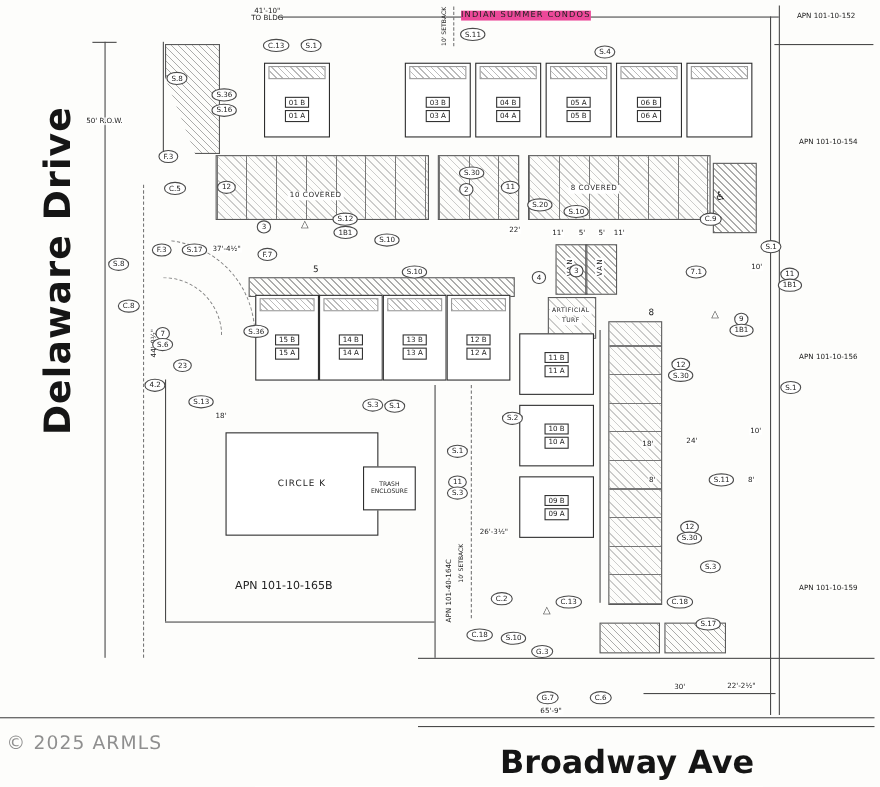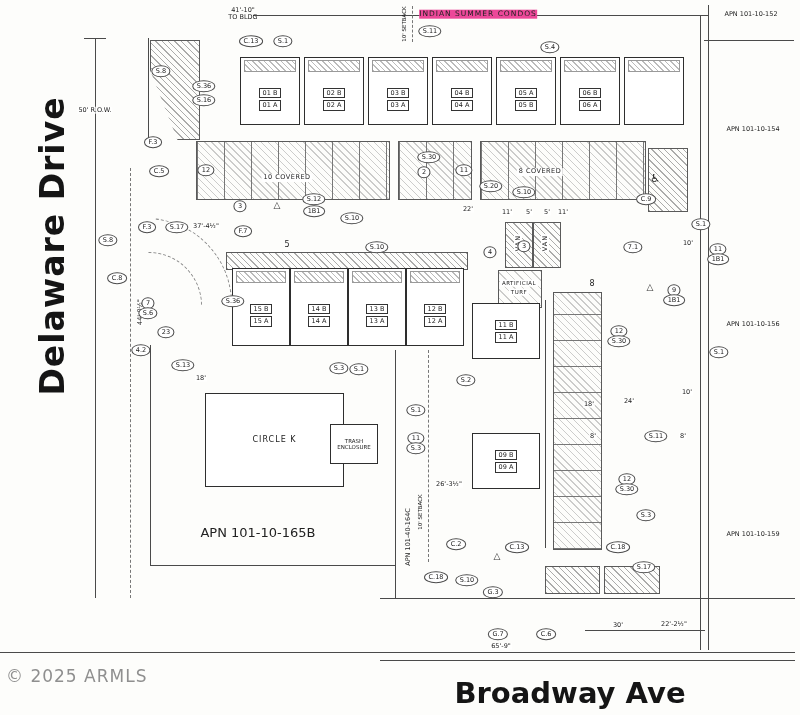--- a/index.html
+++ b/index.html
@@ -86,27 +86,20 @@
   <div class="hatch" style="left:545px;top:566px;width:53px;height:26px"></div>
   <div class="hatch" style="left:604px;top:566px;width:54px;height:26px"></div>
 
   <div class="unit" style="left:240px;top:57px;width:58px;height:66px">
       <div class="porch"></div>
       <div class="tags">
         <span class="tag">01 B</span>
         <span class="tag">01 A</span>
       </div>
     </div>
-  <div class="unit" style="left:304px;top:57px;width:58px;height:66px">
-      <div class="porch"></div>
-      <div class="tags">
-        <span class="tag">02 B</span>
-        <span class="tag">02 A</span>
-      </div>
-    </div>
   <div class="unit" style="left:368px;top:57px;width:58px;height:66px">
       <div class="porch"></div>
       <div class="tags">
         <span class="tag">03 B</span>
         <span class="tag">03 A</span>
       </div>
     </div>
   <div class="unit" style="left:432px;top:57px;width:58px;height:66px">
       <div class="porch"></div>
       <div class="tags">
@@ -158,20 +151,26 @@
       <div class="tags">
         <span class="tag">12 B</span>
         <span class="tag">12 A</span>
       </div>
     </div>
 
   <div class="unit" style="left:472px;top:303px;width:66px;height:54px">
       <div class="tags">
         <span class="tag">11 B</span>
         <span class="tag">11 A</span>
+      </div>
+    </div>
+  <div class="unit" style="left:472px;top:368px;width:66px;height:54px">
+      <div class="tags">
+        <span class="tag">10 B</span>
+        <span class="tag">10 A</span>
       </div>
     </div>
   <div class="unit" style="left:472px;top:433px;width:66px;height:54px">
       <div class="tags">
         <span class="tag">09 B</span>
         <span class="tag">09 A</span>
       </div>
     </div>
 
   <div class="unit" style="left:205px;top:393px;width:137px;height:92px">
@@ -184,21 +183,21 @@
         <span style="font-size:5.5px">TRASH</span>
         <span style="font-size:5.5px">ENCLOSURE</span>
       </div>
     </div>
 
   <div class="txt title" style="left:478px;top:14px">INDIAN SUMMER CONDOS</div>
   <div class="txt apn" style="left:751px;top:15px">APN 101-10-152</div>
   <div class="txt apn" style="left:753px;top:130px">APN 101-10-154</div>
   <div class="txt apn" style="left:753px;top:325px">APN 101-10-156</div>
   <div class="txt apn" style="left:753px;top:535px">APN 101-10-159</div>
-  <div class="txt apn" style="left:258px;top:533px;font-size:13px">APN 101-10-165B</div>
+  <div class="txt apn" style="left:258px;top:533px;font-size:10px">APN 101-10-165B</div>
   <div class="vtxt apn" style="left:408px;top:537px;font-size:6.5px">APN 101-40-164C</div>
   <div class="txt" style="left:243px;top:14px;font-size:6.5px;text-align:center">
       <div>41'-10"</div>
       <div>TO BLDG</div>
     </div>
   <div class="vtxt" style="left:405px;top:24px;font-size:5.5px">10' SETBACK</div>
   <div class="vtxt" style="left:421px;top:512px;font-size:5.5px">10' SETBACK</div>
   <div class="label" style="left:287px;top:178px">10 COVERED</div>
   <div class="label" style="left:540px;top:172px">8 COVERED</div>
   <div class="label" style="left:519px;top:283px;font-size:5.5px">ARTIFICIAL</div>

